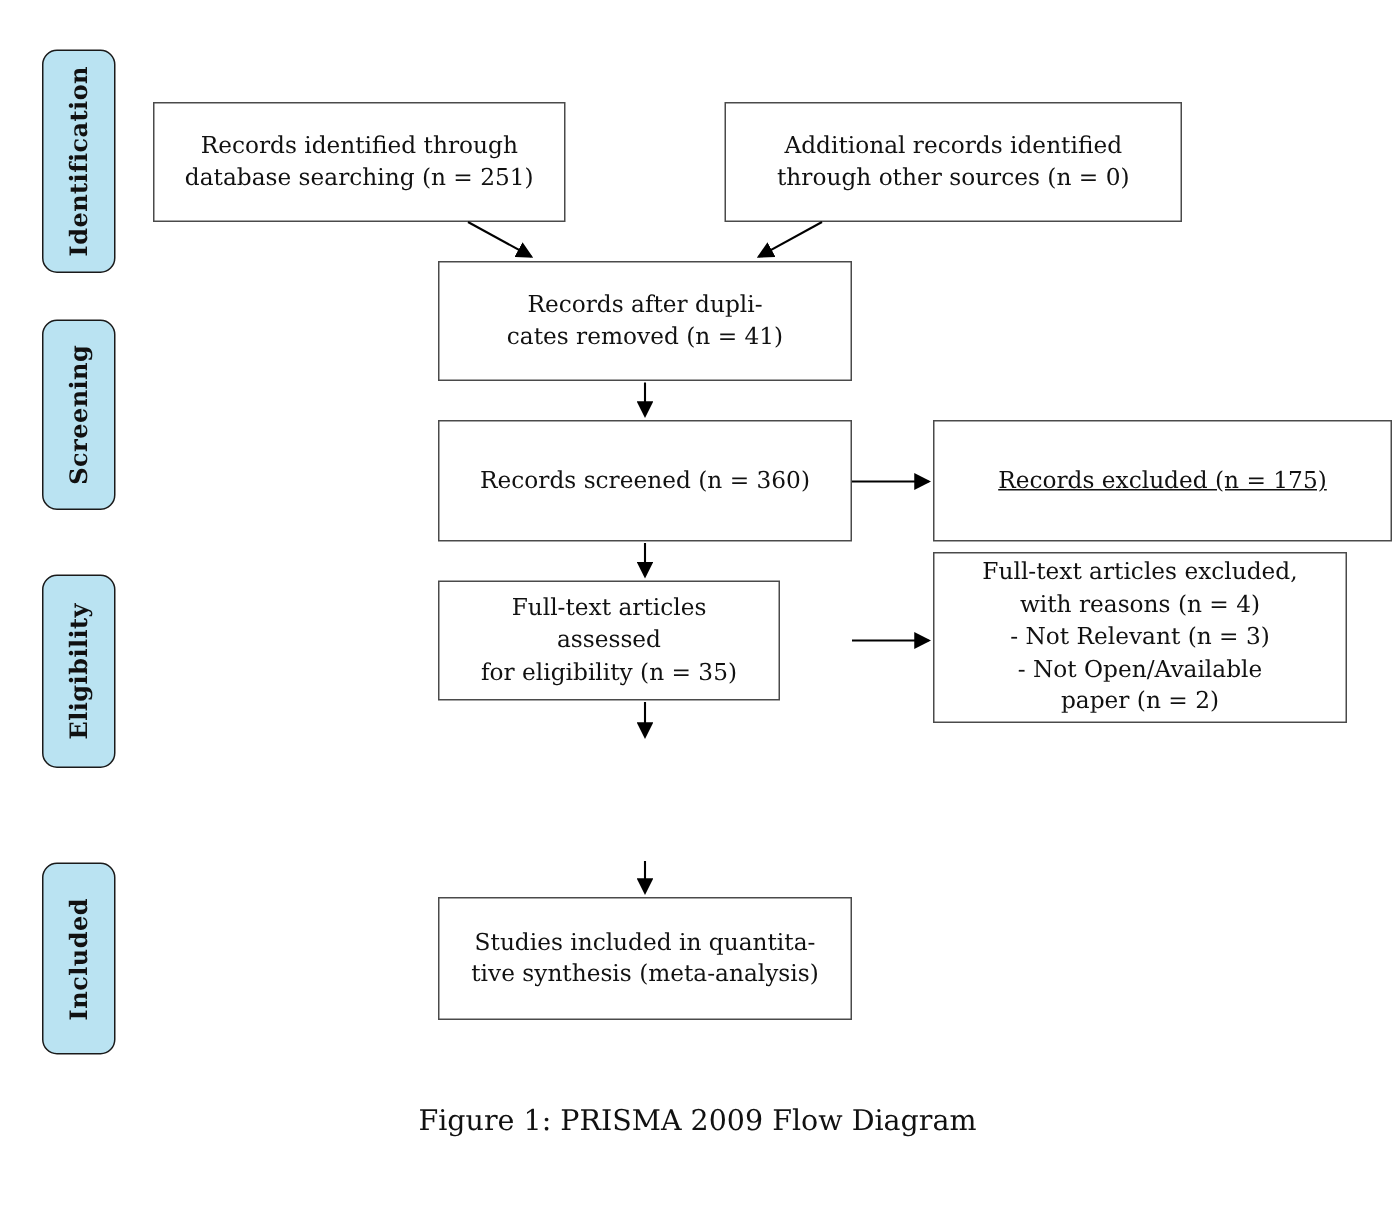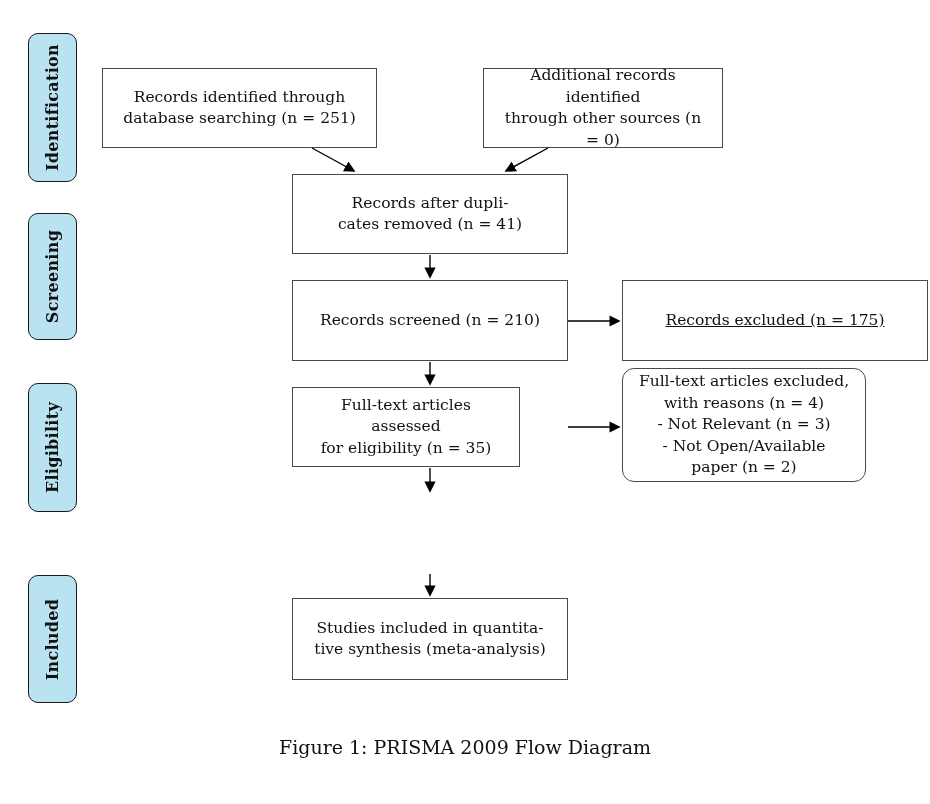--- a/index.html
+++ b/index.html
@@ -49,26 +49,26 @@
     display: flex;
     align-items: center;
     justify-content: center;
     text-align: center;
     font-size: 15.5px;
     line-height: 21.5px;
     white-space: pre-line;
     padding: 2px 12px;
   }
   .box-records-identified { left: 102px; top: 68px;  width: 275px; height: 80px; }
-  .box-additional-records { left: 483px; top: 68px;  width: 240px; height: 80px; }
+  .box-additional-records { left: 483px; top: 68px;  width: 305px; height: 80px; }
   .box-duplicates-removed { left: 292px; top: 174px; width: 276px; height: 80px; text-align: center; }
   .box-records-screened   { left: 292px; top: 280px; width: 276px; height: 81px; }
   .box-records-excluded   { left: 622px; top: 280px; width: 306px; height: 81px; text-decoration: underline; }
   .box-fulltext-assessed  { left: 292px; top: 387px; width: 228px; height: 80px; }
-  .box-fulltext-excluded  { left: 622px; top: 368px; width: 244px; height: 114px; padding: 2px 4px; border-radius: 12px; }
+  .box-fulltext-excluded  { left: 622px; top: 368px; width: 276px; height: 114px; padding: 2px 4px; }
   .box-qualitative        { left: 292px; top: 494px; width: 276px; height: 79px; }
   .box-quantitative       { left: 292px; top: 598px; width: 276px; height: 82px; text-align: center; }
 
   
   #arrows {
     position: absolute;
     left: 0; top: 0;
     width: 930px;
     height: 804px;
     pointer-events: none;
@@ -102,21 +102,21 @@
   <div class="stage stage-included">
     <span class="stage-text">Included</span>
   </div>
 
   <div class="fbox box-records-identified">Records identified through
 database searching (n = 251)</div>
   <div class="fbox box-additional-records">Additional records identified
 through other sources (n = 0)</div>
   <div class="fbox box-duplicates-removed">Records after dupli-
 cates removed (n = 41)</div>
-  <div class="fbox box-records-screened">Records screened (n = 210)</div>
+  <div class="fbox box-records-screened">Records screened (n = 360)</div>
   <div class="fbox box-records-excluded">Records excluded (n = 175)</div>
   <div class="fbox box-fulltext-assessed">Full-text articles assessed
 for eligibility (n = 35)</div>
   <div class="fbox box-fulltext-excluded">Full-text articles excluded,
 with reasons (n = 4)
 - Not Relevant (n = 3)
 - Not Open/Available
 paper (n = 2)</div>
   <div class="fbox box-quantitative">Studies included in quantita-
 tive synthesis (meta-analysis)</div>

